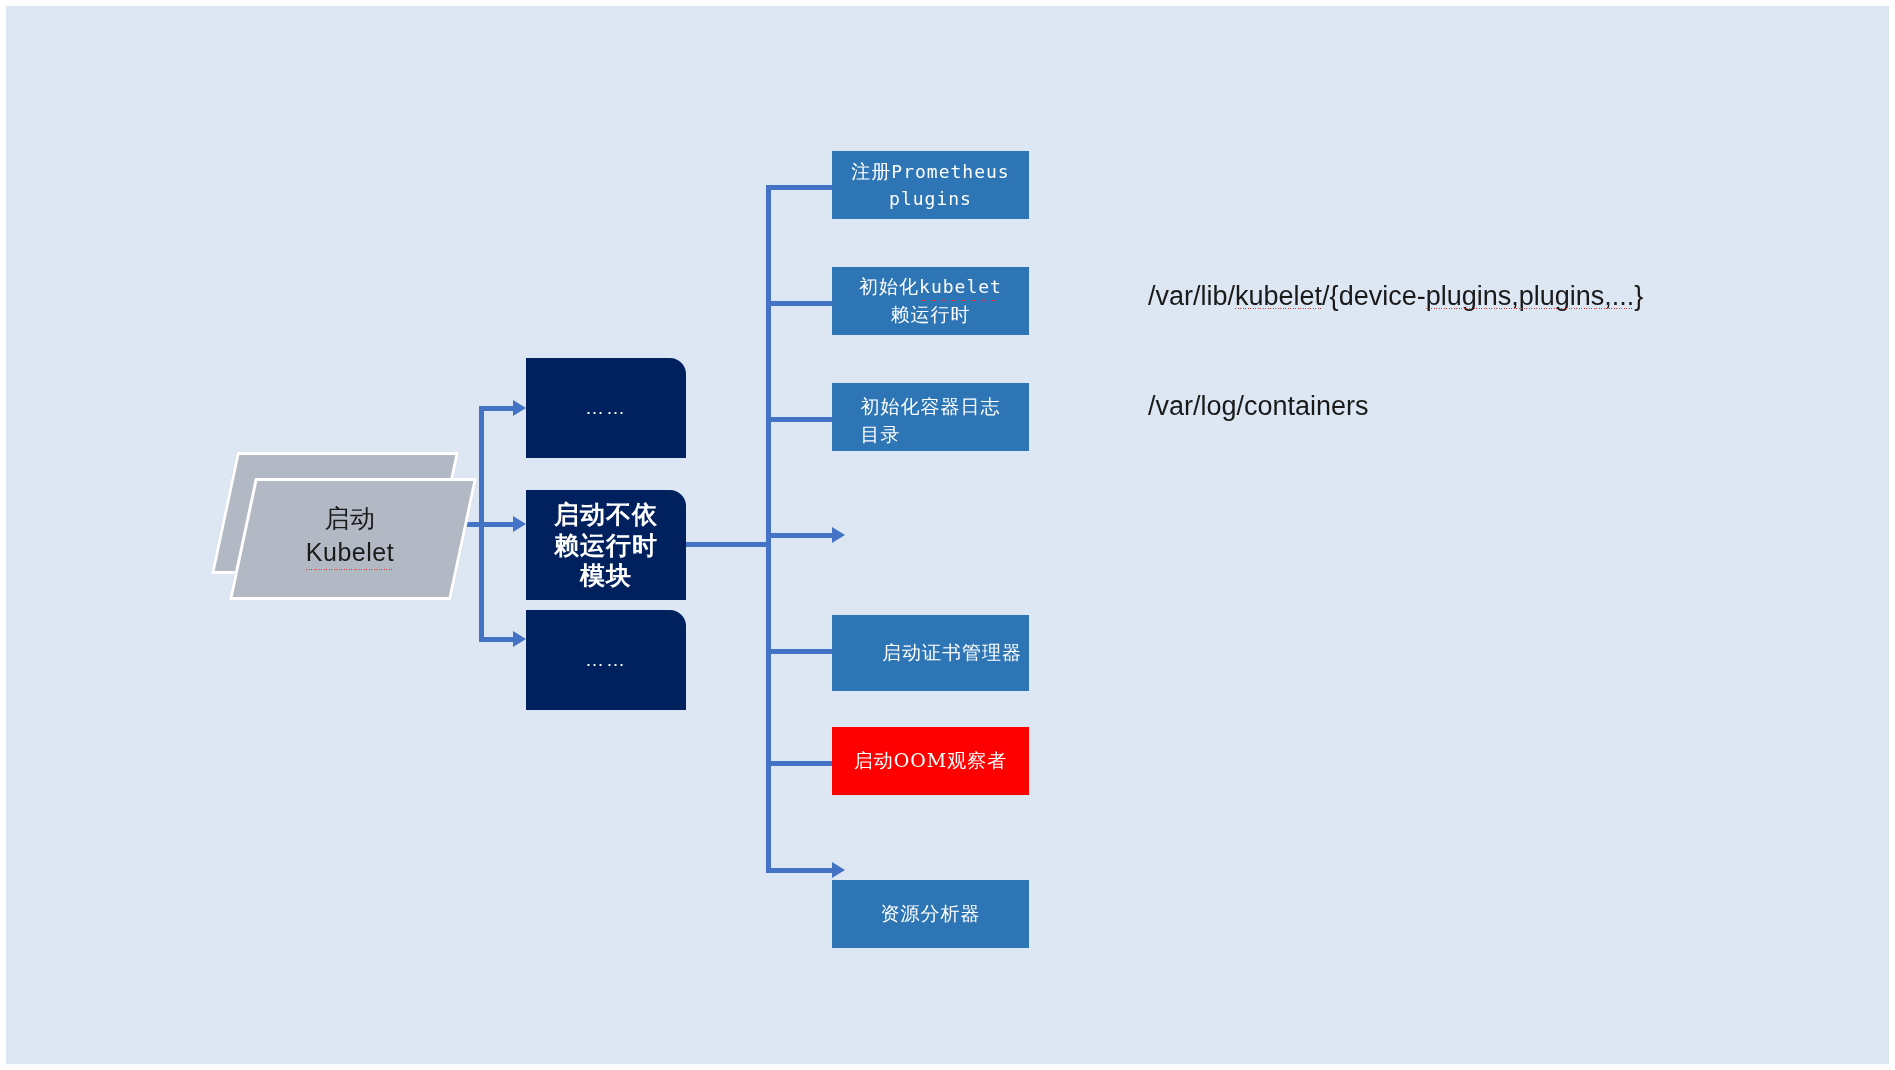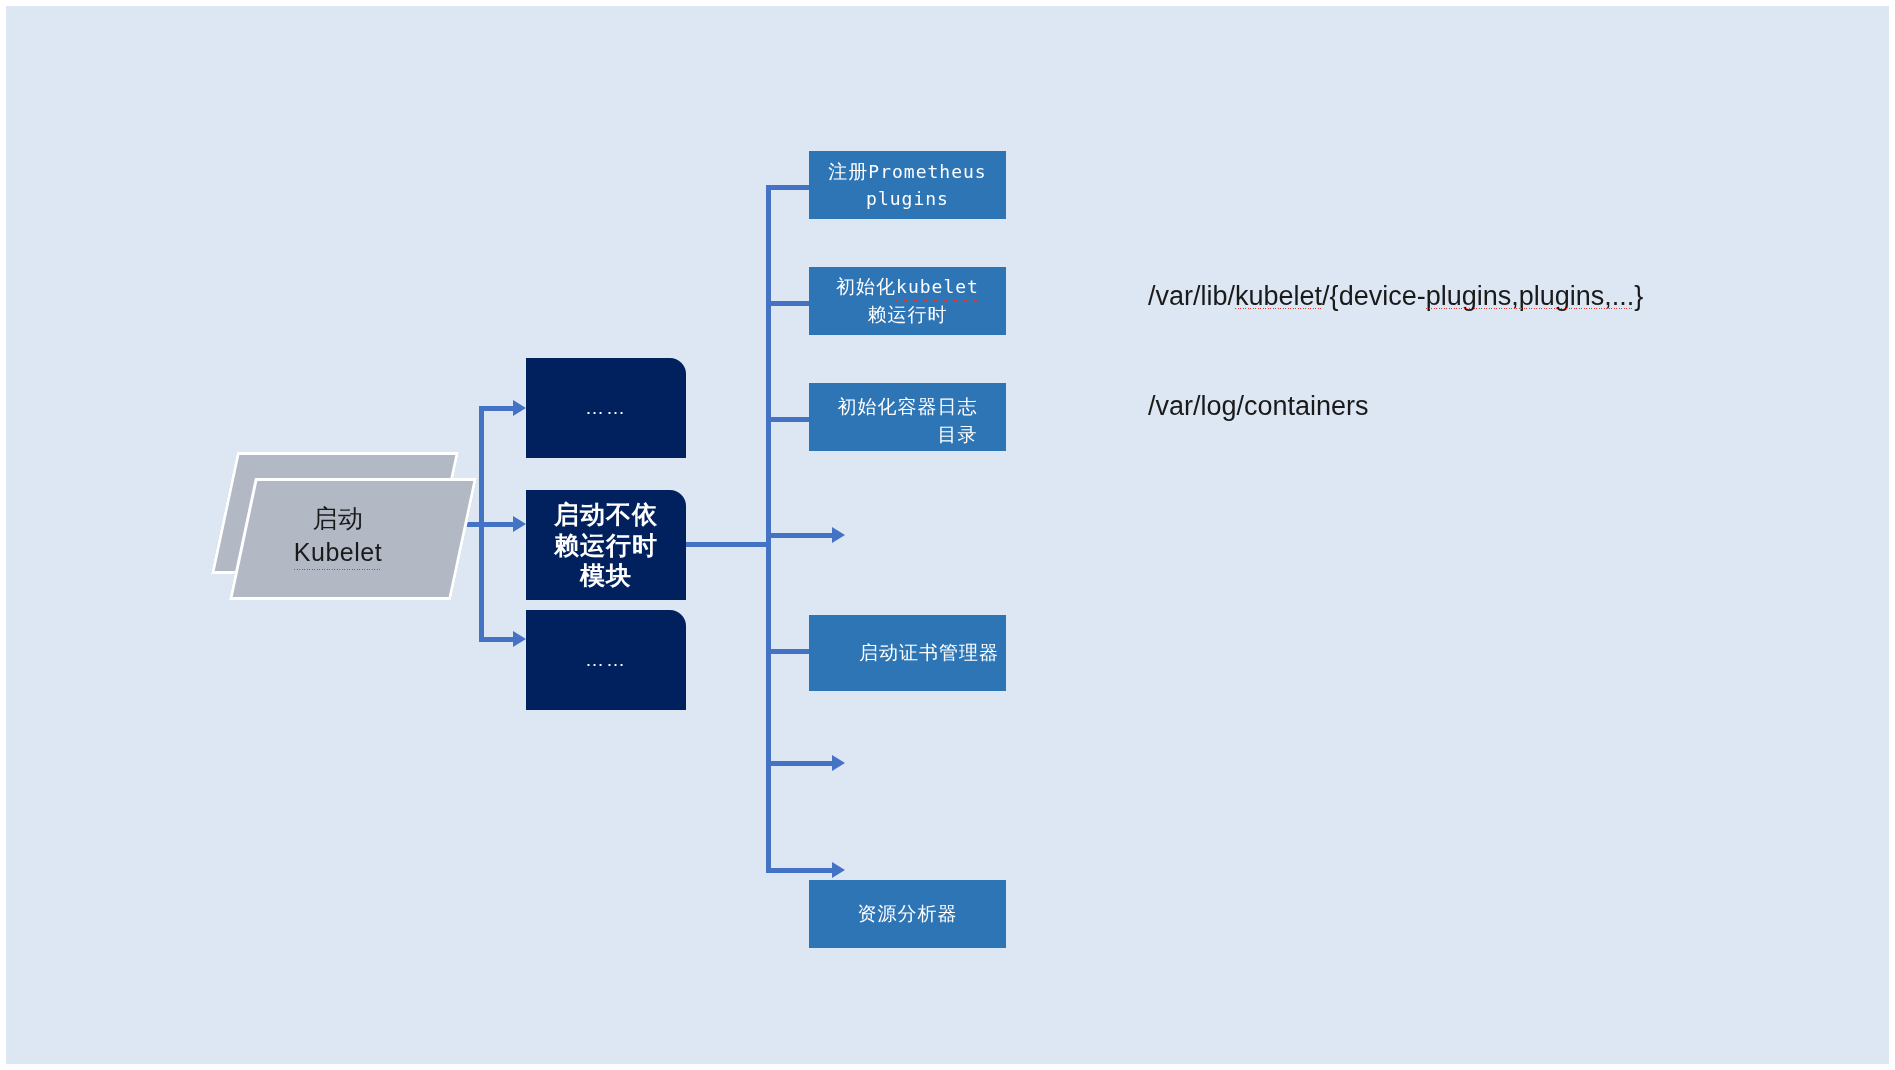--- a/index.html
+++ b/index.html
@@ -20,21 +20,21 @@
   
   .para{
     position:absolute;
     background:#b2b9c4;
     border:3px solid #ffffff;
     transform:skewX(-12deg);
   }
   #para-back{left:218px;top:446px;width:216px;height:116px;}
   #para-front{left:236px;top:472px;width:216px;height:116px;z-index:2;}
   #start-label{
-    position:absolute;left:224px;top:472px;width:216px;height:116px;z-index:3;
+    position:absolute;left:236px;top:472px;width:216px;height:116px;z-index:3;
     display:flex;flex-direction:column;align-items:center;justify-content:center;
     color:#1a1a1a;font-size:25px;line-height:1.35;letter-spacing:.5px;
   }
   #start-label .en{position:relative;display:inline-block;}
   
   .squig{
     position:absolute;left:0;right:0;bottom:-3px;height:4px;
     background-image:
       radial-gradient(circle at 2px 4px, transparent 1.6px, #e03b2f 1.7px, #e03b2f 2.3px, transparent 2.4px);
     background-size:5px 5px;background-repeat:repeat-x;background-position:0 -2px;
@@ -47,21 +47,21 @@
     font-size:25px;line-height:1.22;letter-spacing:1px;
     left:520px;width:160px;
   }
   #navy-0{top:352px;height:100px;}
   #navy-1{top:484px;height:110px;}
   #navy-2{top:604px;height:100px;}
   .navy .dots{font-size:19px;letter-spacing:2px;}
 
   
   .rbox{
-    left:803px;width:197px;
+    left:826px;width:197px;
     color:#ffffff;
     font-family:"DejaVu Serif",serif;
     font-size:19px;line-height:1.45;letter-spacing:1px;
   }
   .rbox.blue{background:#2e75b6;}
   .rbox.red{background:#ff0000;}
   #rbox-0{top:145px;height:68px;}
   #rbox-1{top:261px;height:68px;}
   #rbox-2{top:377px;height:68px;}
   #rbox-3{top:493px;height:68px;}
@@ -162,31 +162,34 @@
   </div>
 
   <div class="node rbox blue" id="rbox-1">
     <div style="display:flex;flex-direction:column;align-items:center;">
       <span><span>初始化</span><span class="uline mono"><span>kubelet</span><span class="squig"></span></span></span>
       <span>赖运行时</span>
     </div>
   </div>
 
   <div class="node rbox blue" id="rbox-2">
-    <div style="display:flex;flex-direction:column;align-items:flex-end;margin-top:8px;">
+    <div style="display:flex;flex-direction:column;align-items:flex-start;margin-top:8px;">
       <span>初始化容器日志</span>
       <span>目录</span>
     </div>
   </div>
 
 
   <div class="node rbox blue" id="rbox-4">
     <span>启动证书管理器</span>
   </div>
 
+  <div class="node rbox red" id="rbox-5">
+    <span>启动OOM观察者</span>
+  </div>
 
   <div class="node rbox blue" id="rbox-6">
     <span>资源分析器</span>
   </div>
 
   <div class="anno" id="anno-0">
     <span>/var/lib/</span><span class="uline"><span>kubelet</span><span class="squig"></span></span><span>/{device-</span><span class="uline"><span>plugins,plugins,...</span><span class="squig"></span></span><span>}</span>
   </div>
 
   <div class="anno" id="anno-1">

